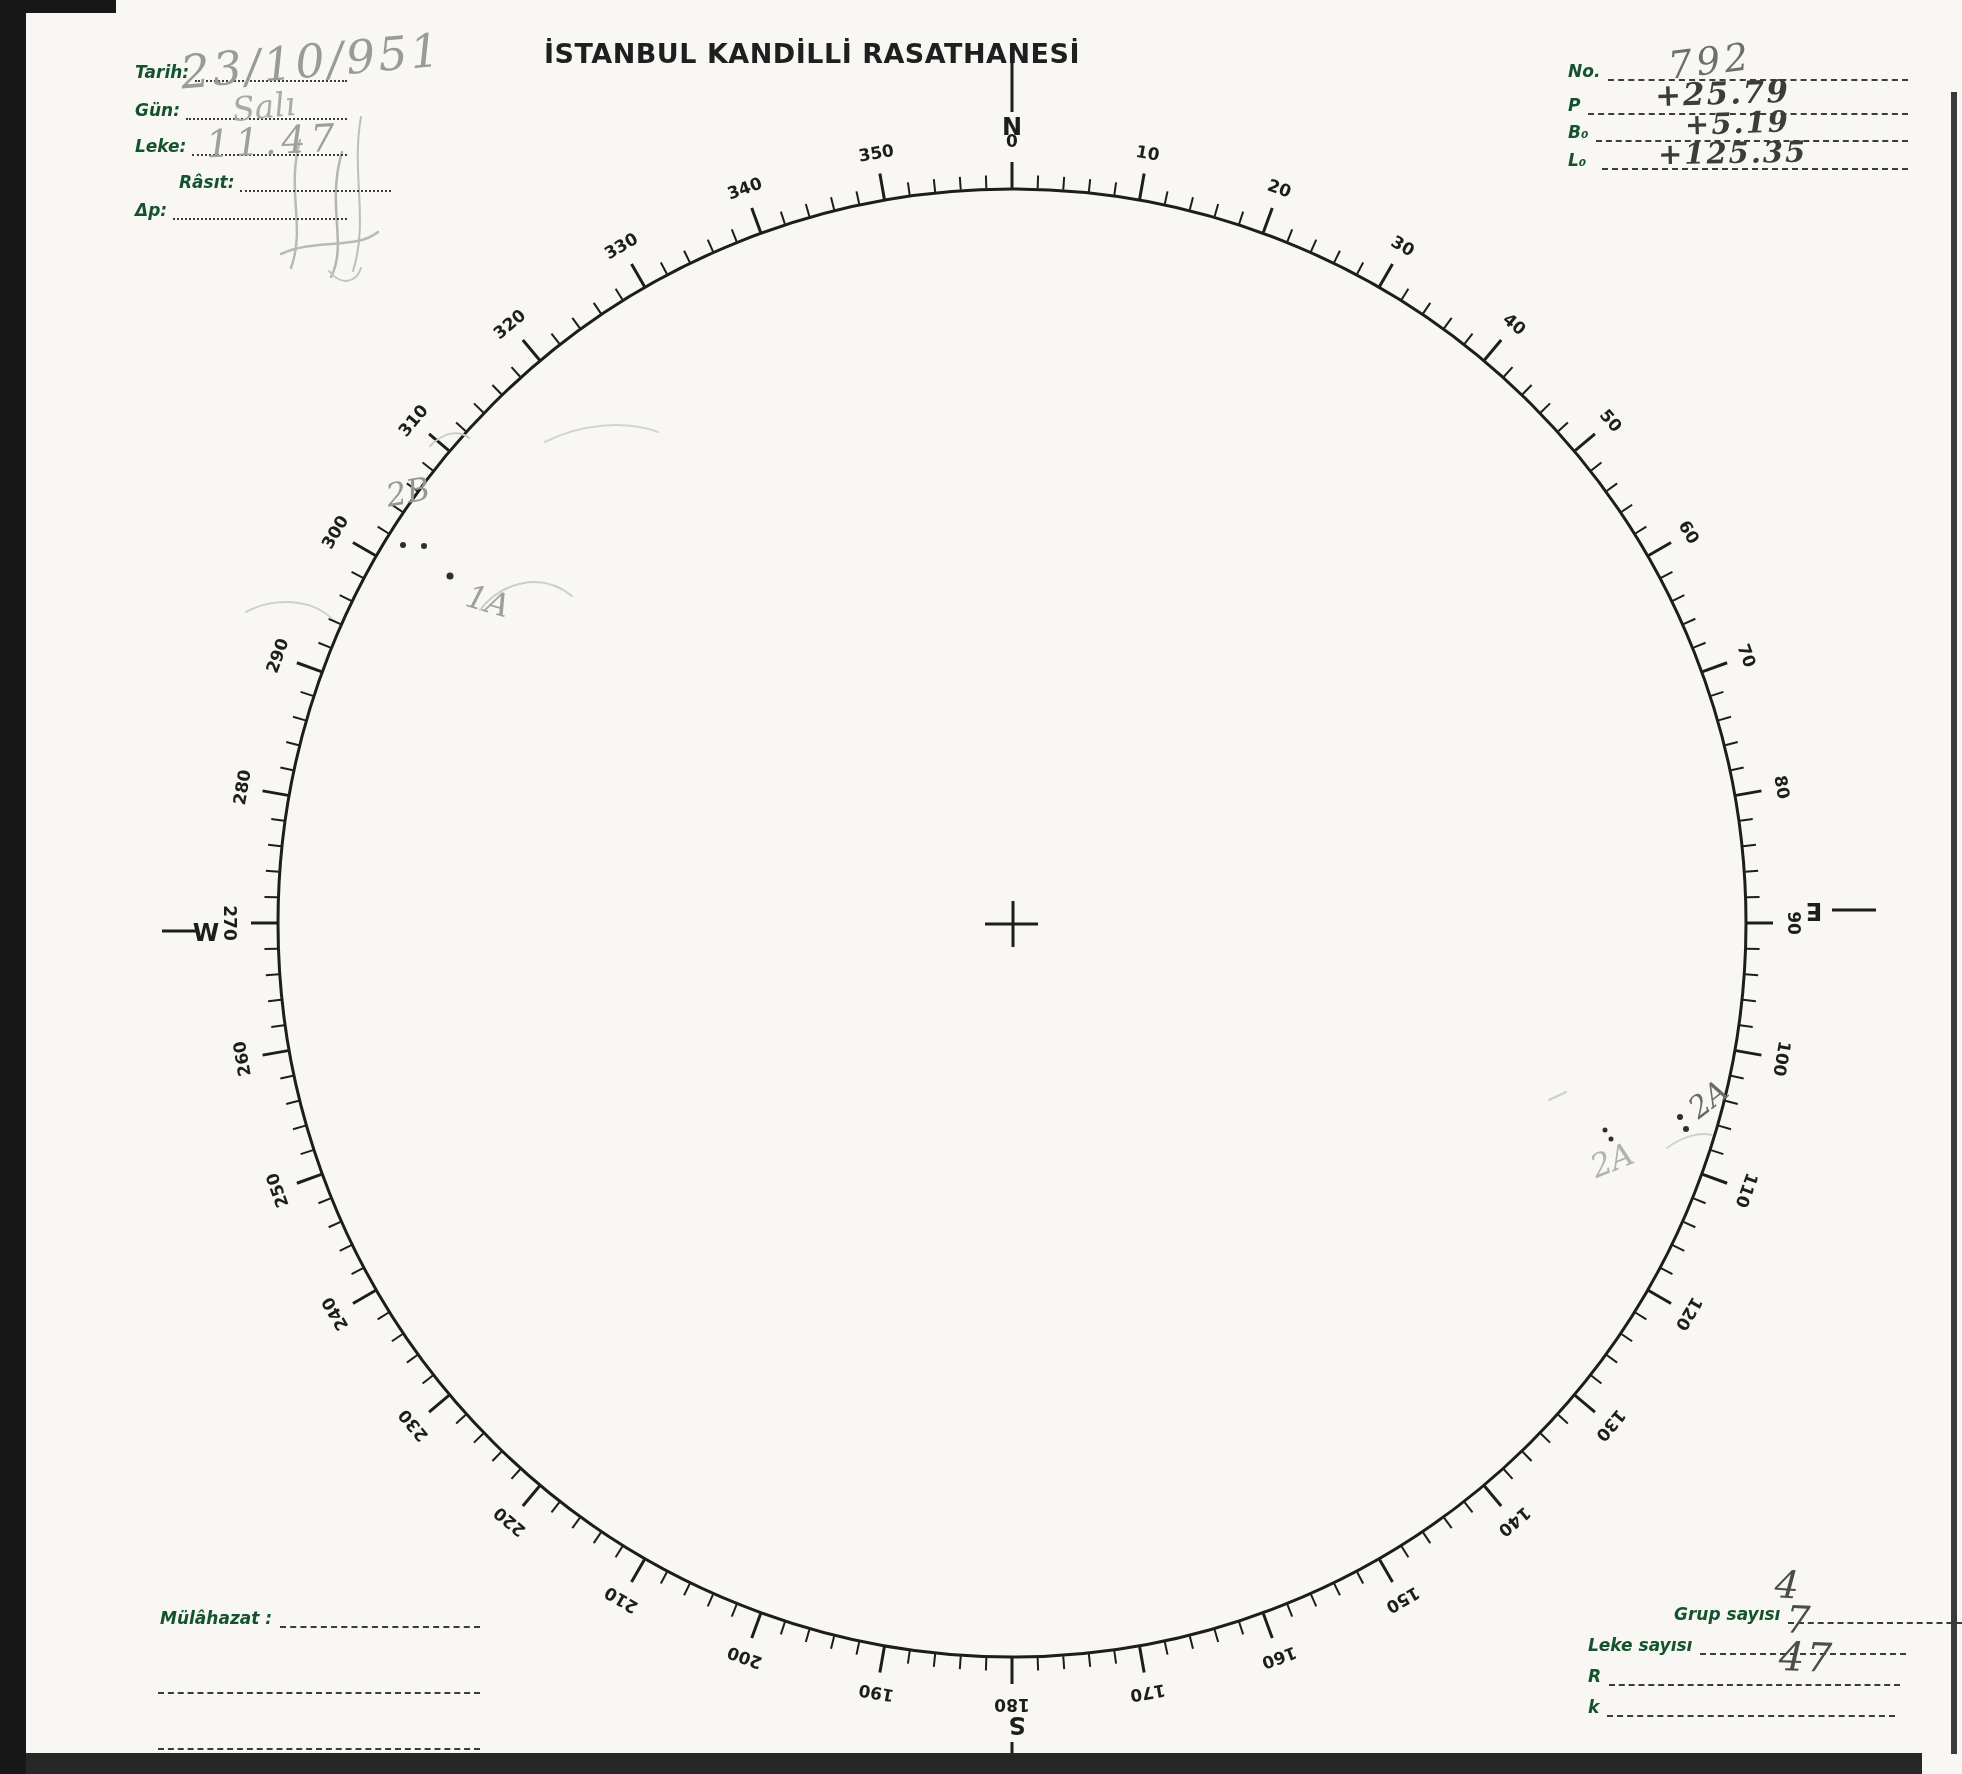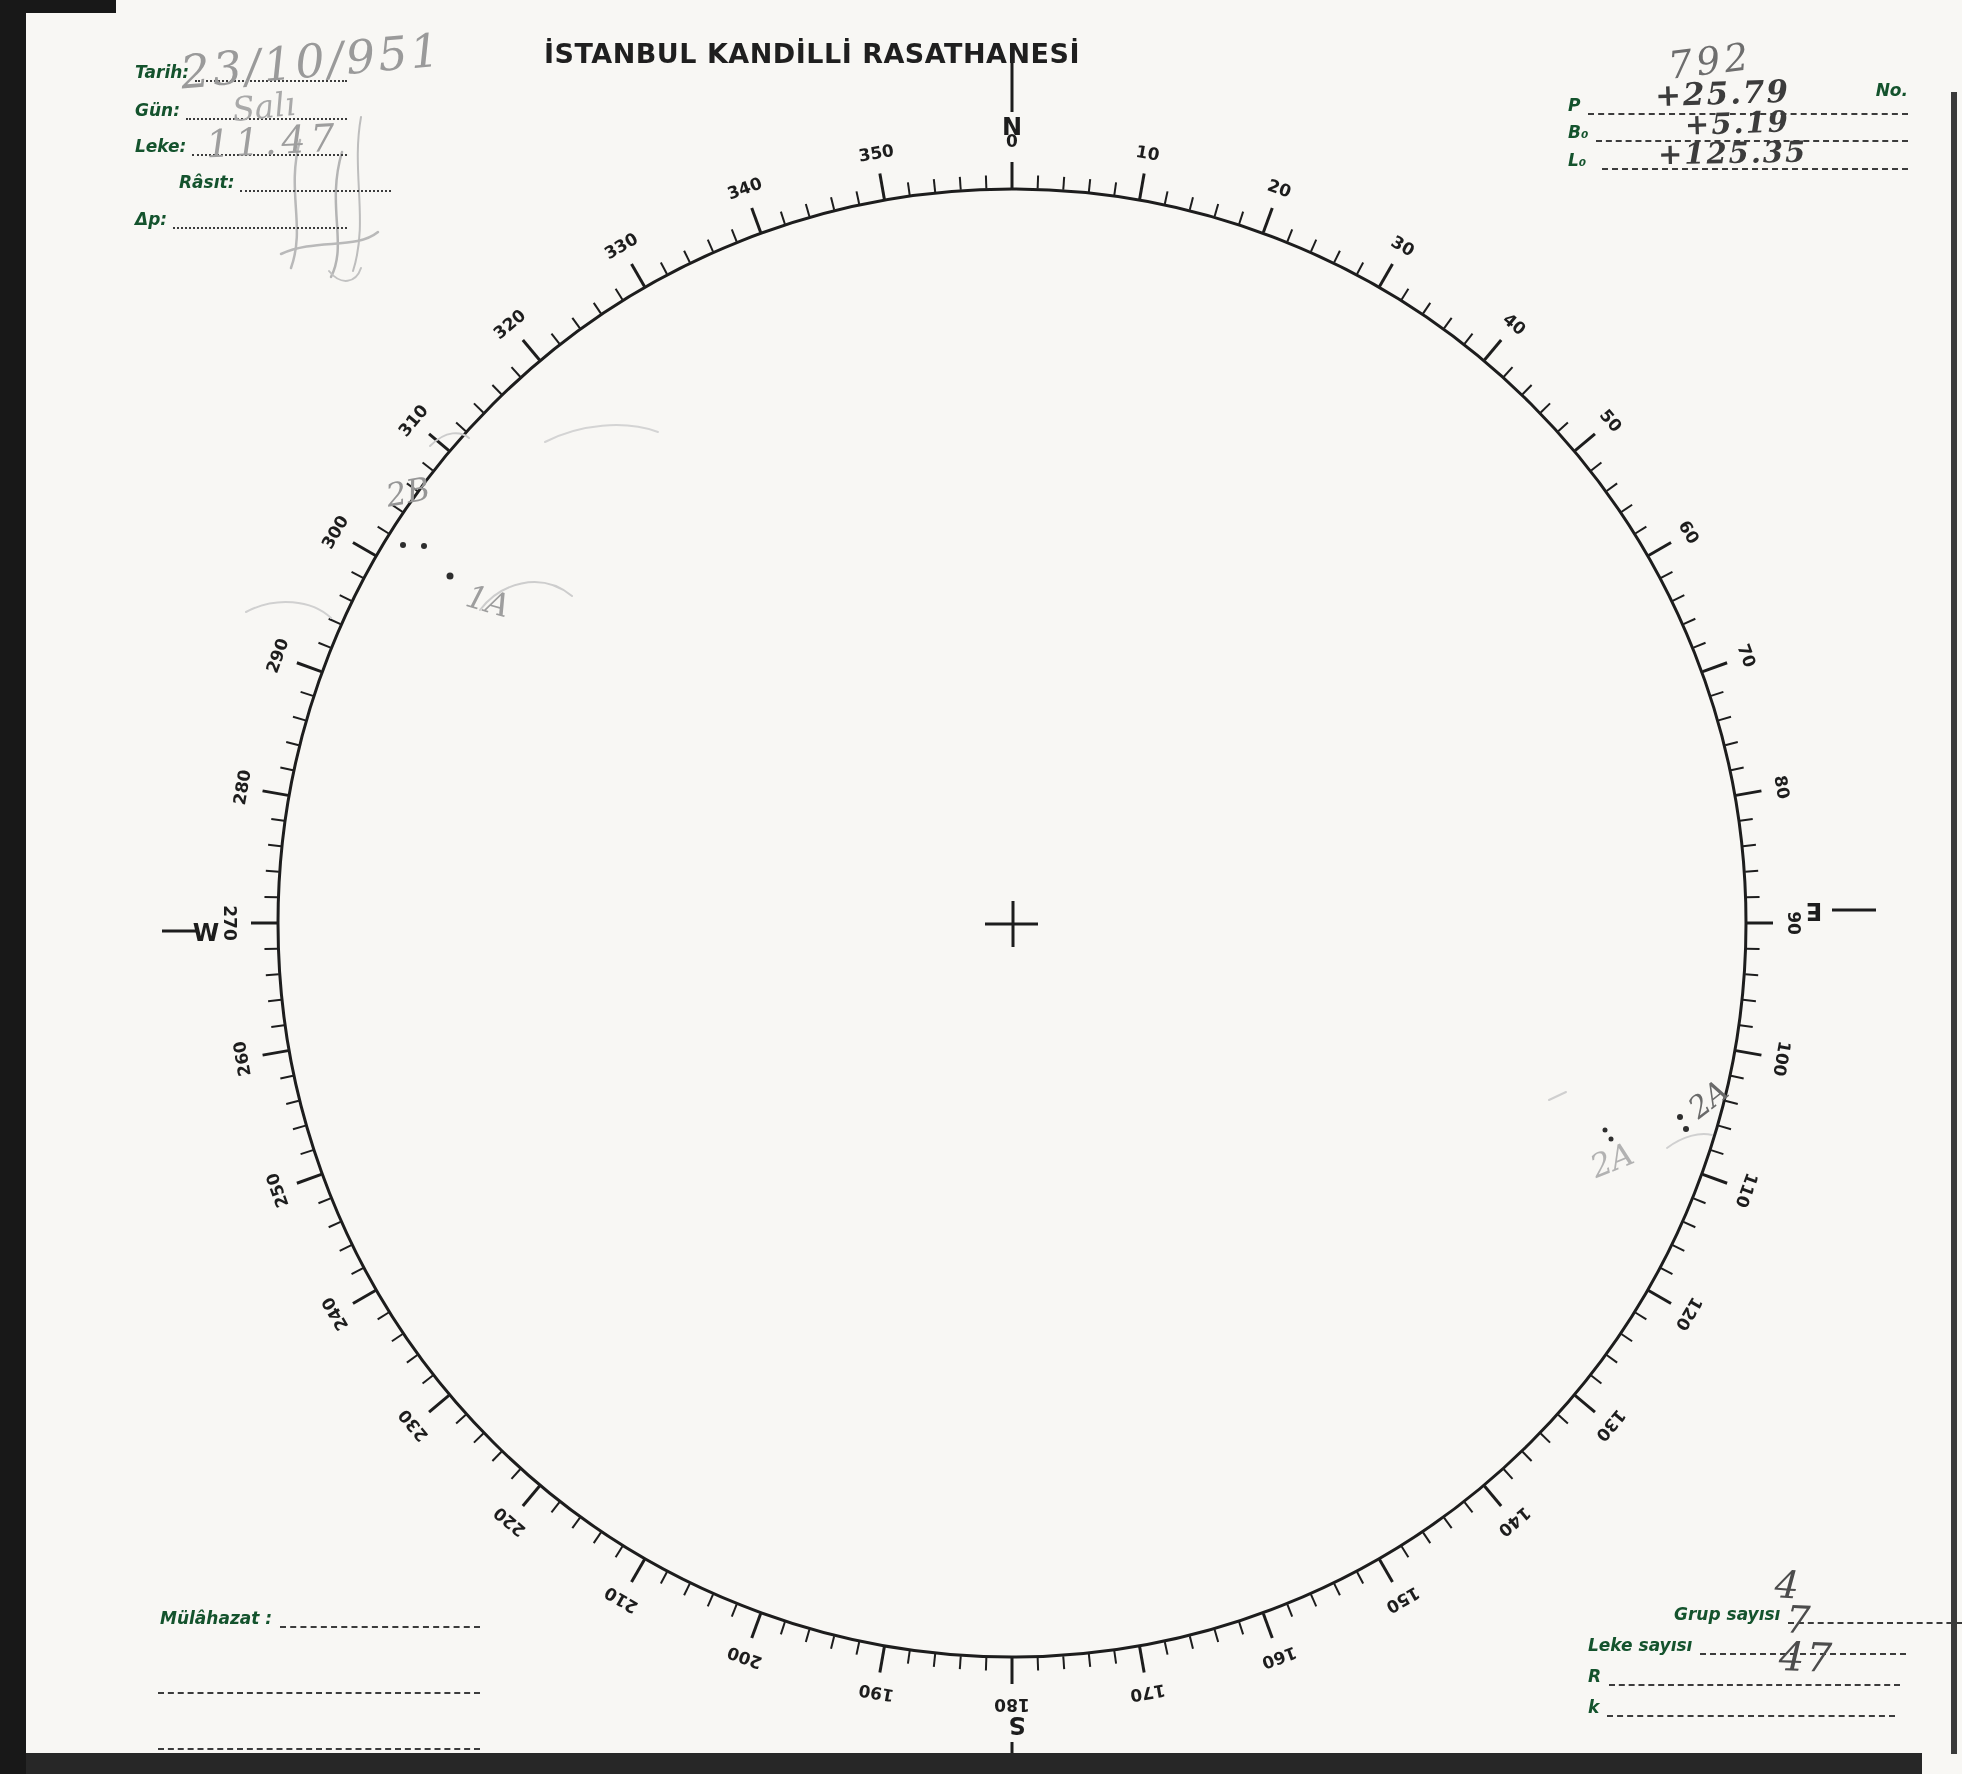--- a/index.html
+++ b/index.html
@@ -17,22 +17,22 @@
          font:bold 27px "DejaVu Sans",sans-serif;letter-spacing:.5px;color:#1f1f1f;}
   
   .row{position:absolute;display:flex;align-items:flex-end;height:24px;}
   .flabel{font:italic bold 17px "DejaVu Sans",sans-serif;color:#14532d;white-space:pre;}
   .dotline{flex:1;border-bottom:2px dotted #3c3c3c;margin-left:6px;height:100%;}
   .dashline{flex:1;border-bottom:2px dashed #3c3c3c;margin-left:8px;height:100%;}
   .row-tarih{left:135px;top:58px;width:212px;}
   .row-gun{left:135px;top:96px;width:212px;}
   .row-saat{left:135px;top:132px;width:212px;}
   .row-rasit{left:135px;top:168px;width:212px;margin-left:44px;}
-  .row-deltap{left:135px;top:205px;width:212px;}
-  .row-no{left:1568px;top:80px;width:340px;flex-direction:column;}
+  .row-deltap{left:135px;top:196px;width:212px;}
+  .row-no{left:1568px;top:57px;width:340px;}
   .row-p{left:1568px;top:91px;width:340px;}
   .row-b0{left:1568px;top:118px;width:340px;}
   .row-l0{left:1568px;top:146px;width:340px;gap:8px;}
   .row-grup{left:1674px;top:1600px;width:318px;}
   .row-leke{left:1588px;top:1631px;width:318px;}
   .row-r{left:1588px;top:1662px;width:312px;}
   .row-k{left:1588px;top:1693px;width:307px;}
   .row-mulahazat{left:160px;top:1604px;width:320px;}
   .line2-mulahazat{position:absolute;left:158px;top:1668px;width:322px;height:24px;border-bottom:2px dashed #3c3c3c;}
   .line3-mulahazat{position:absolute;left:158px;top:1724px;width:322px;height:24px;border-bottom:2px dashed #3c3c3c;}

